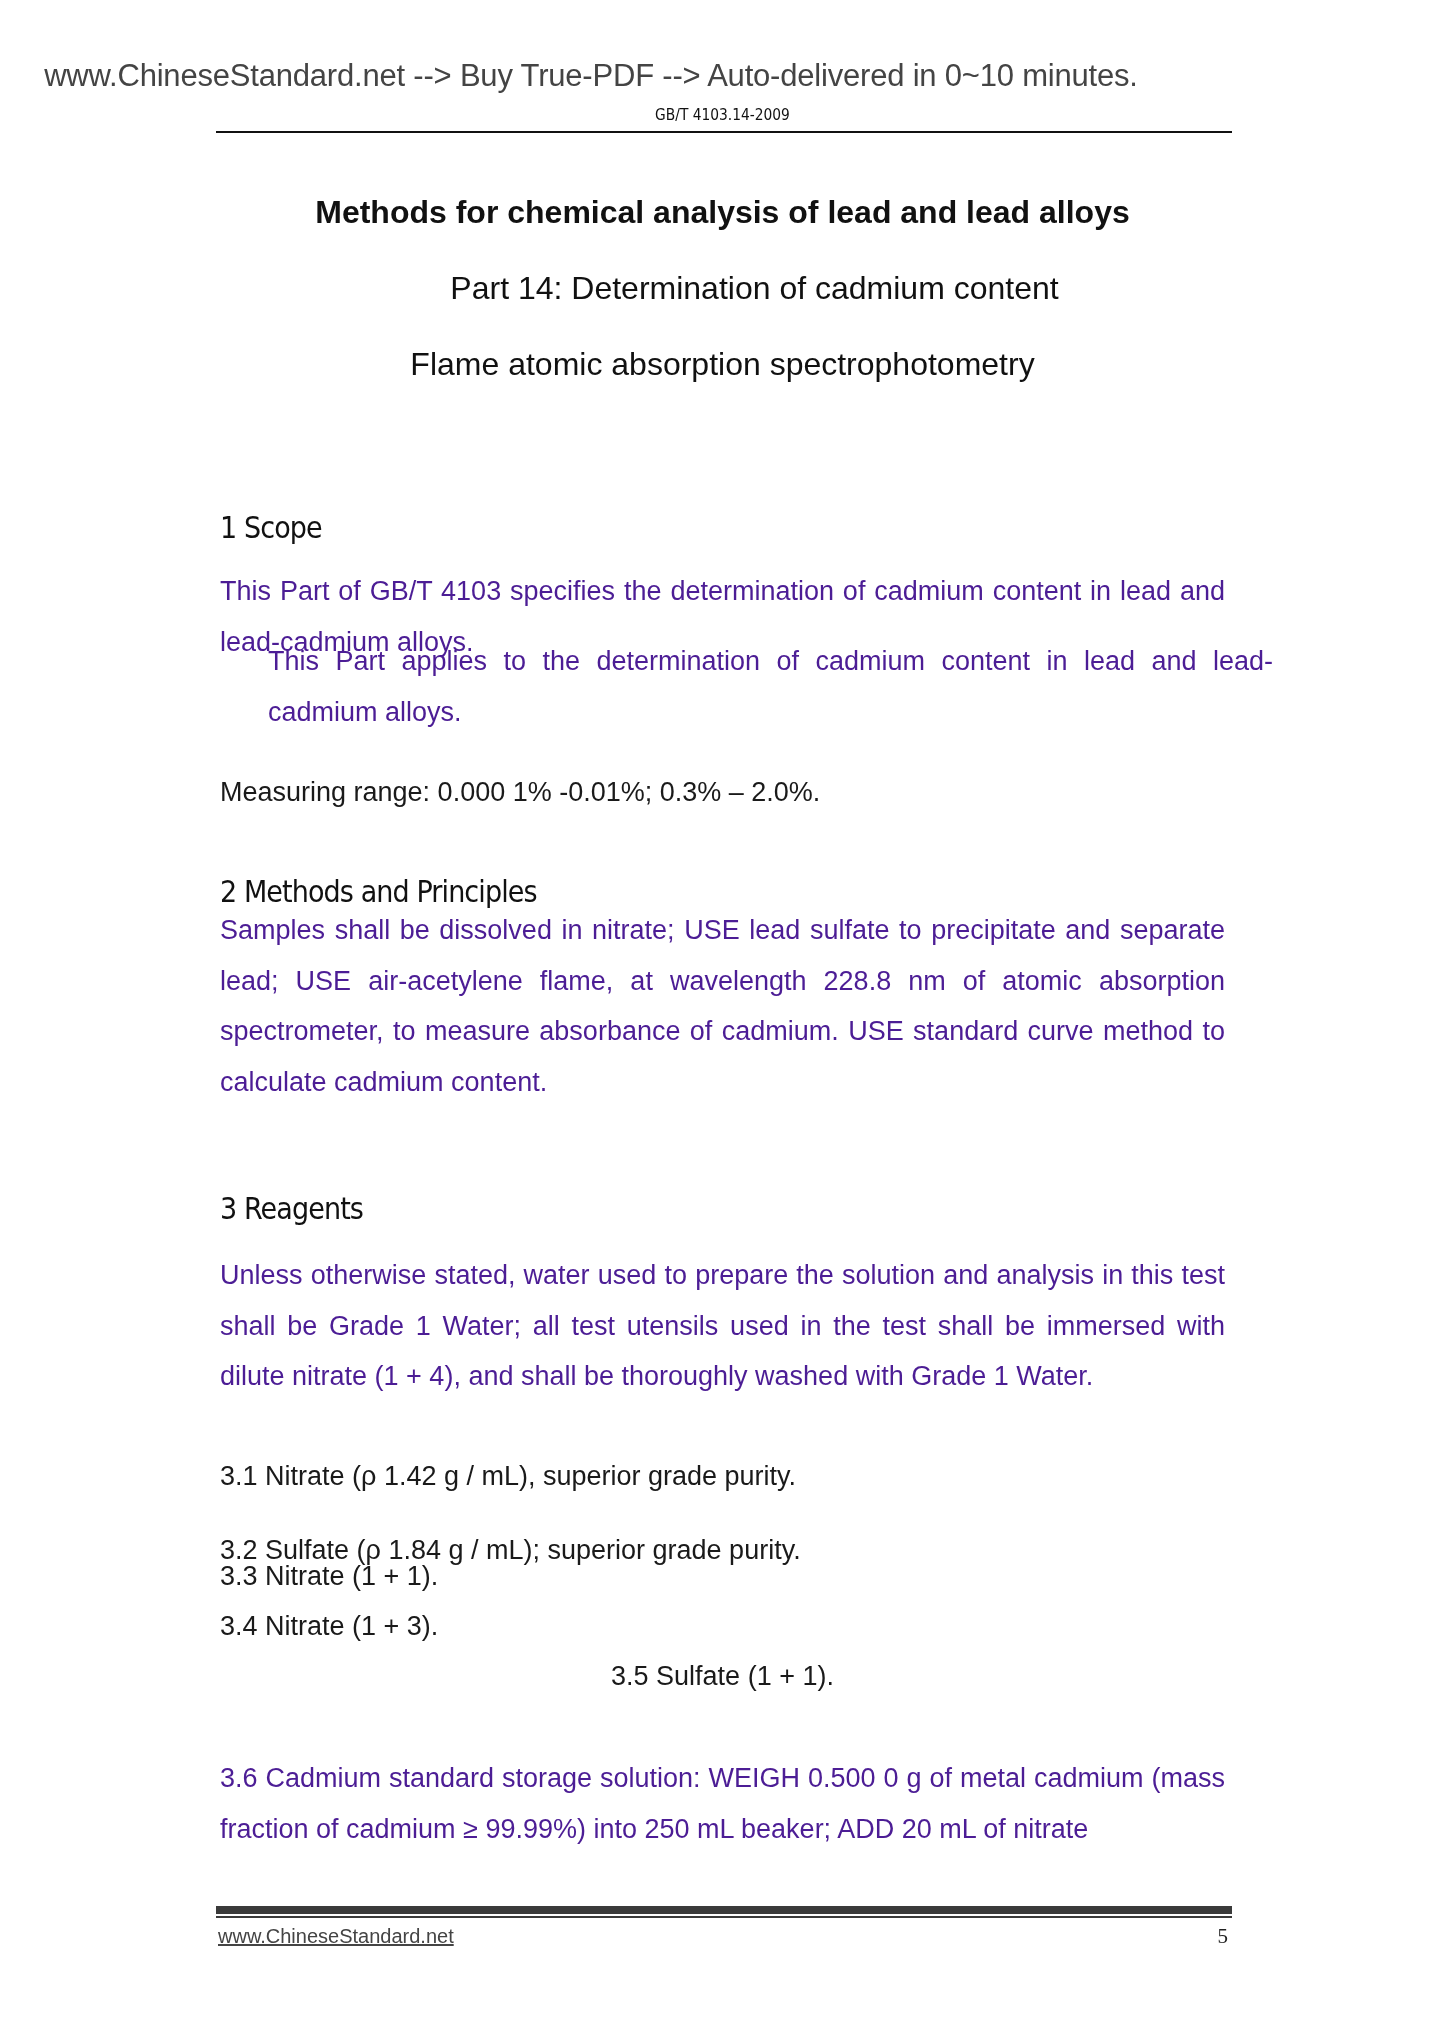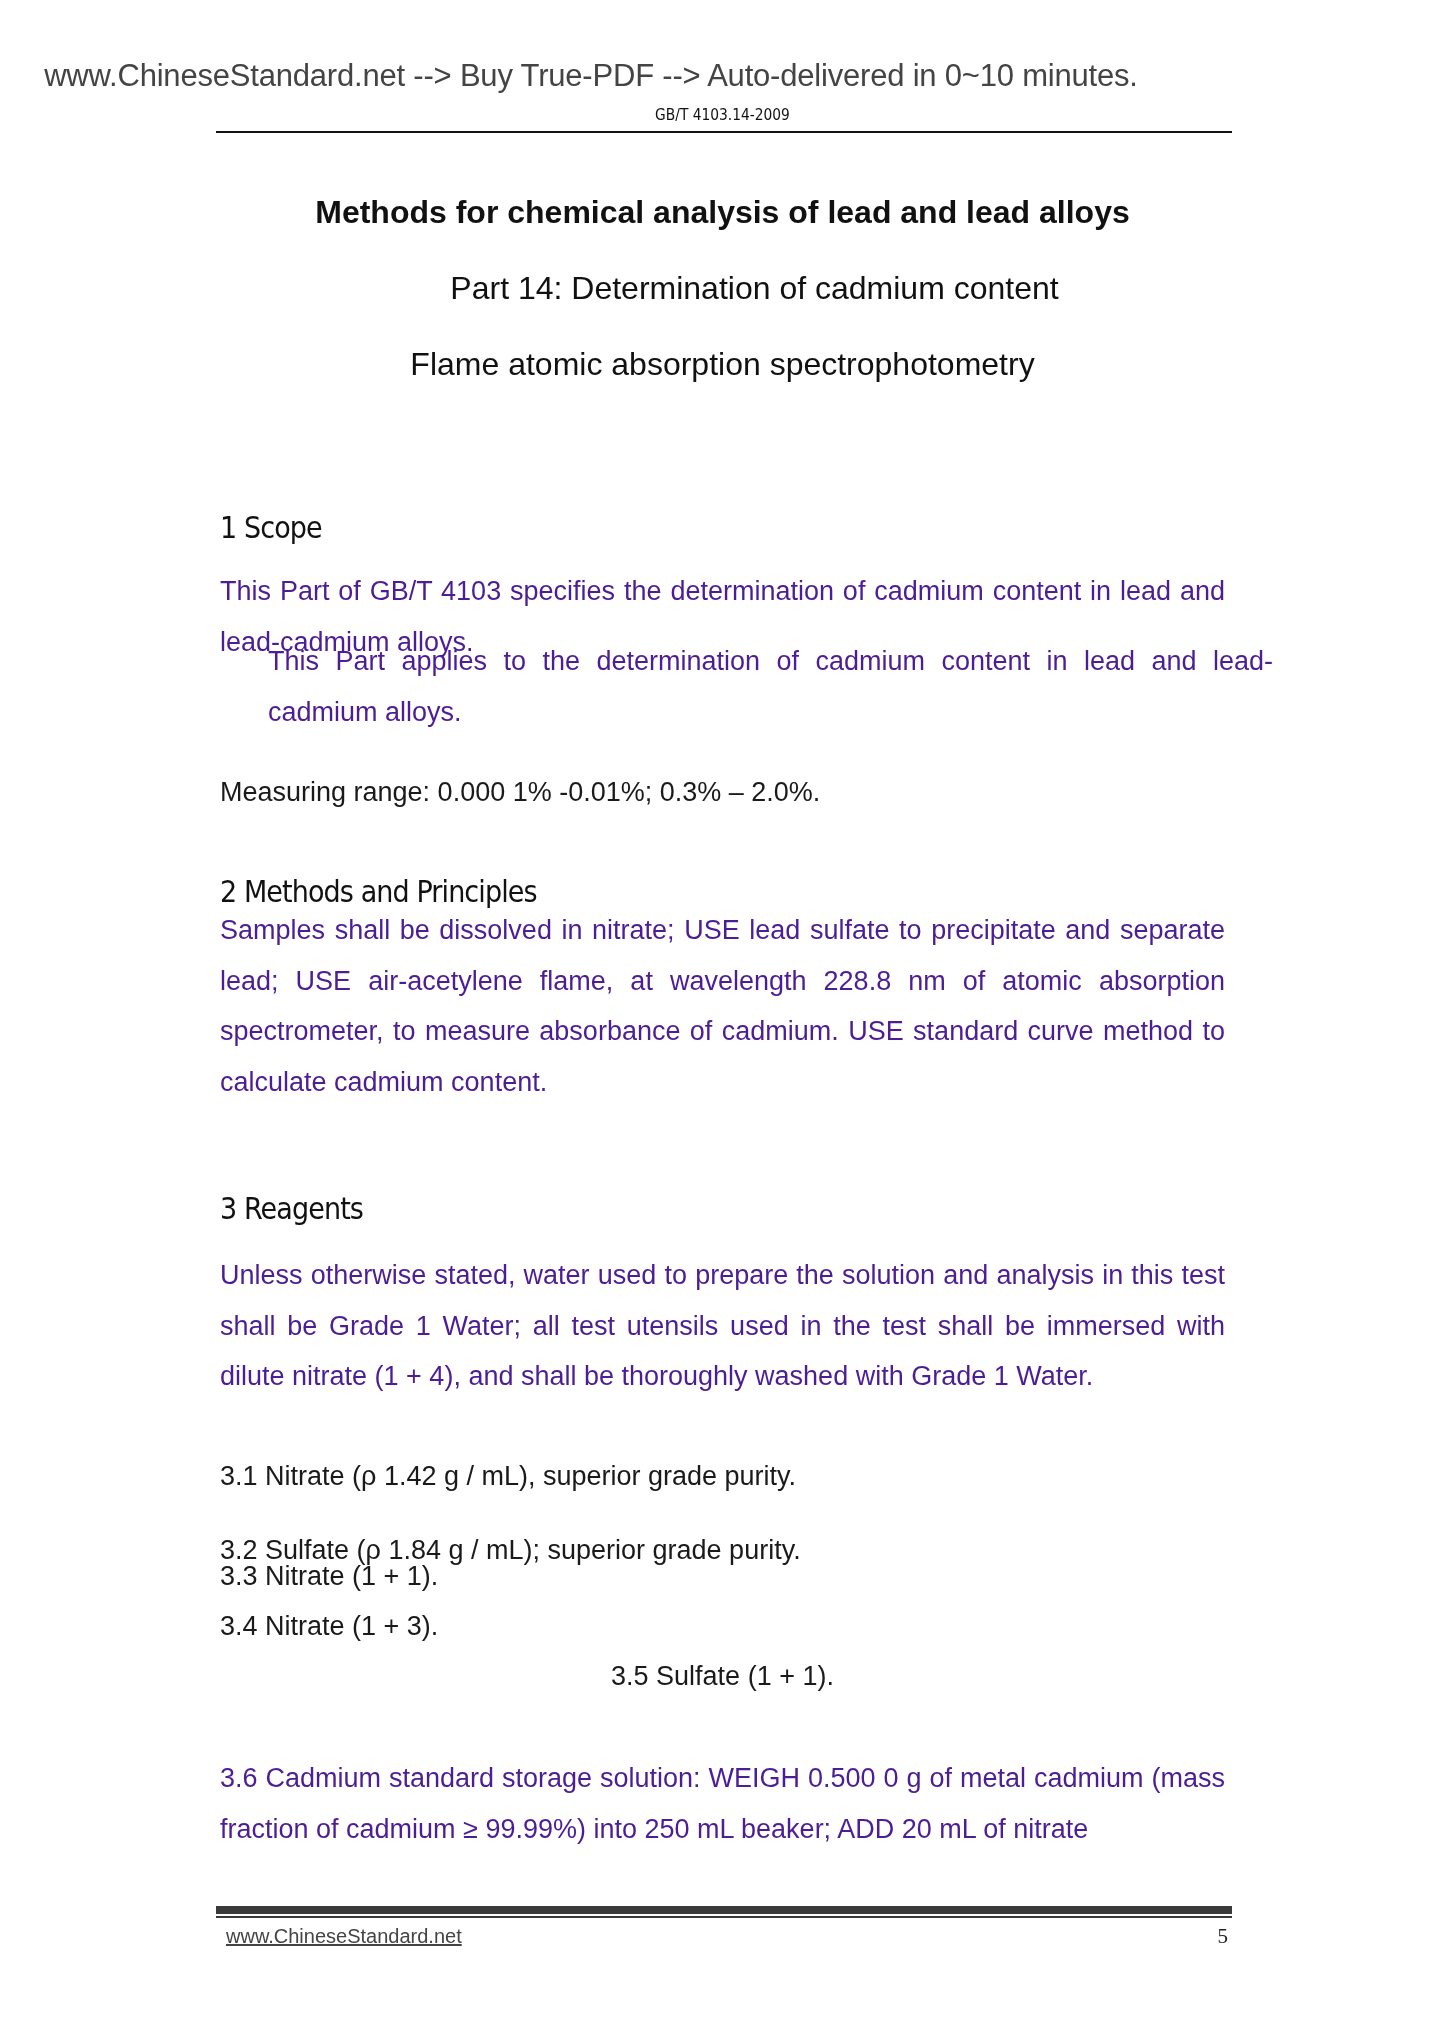--- a/index.html
+++ b/index.html
@@ -14,21 +14,21 @@
   .title.t2 { top: 268px; padding-left: 32px; }
   .title.t3 { top: 344px; }
 
   .heading { position: absolute; left: 220px; font-family: "DejaVu Sans", sans-serif; font-size: 30px; color: #111; line-height: 40px; letter-spacing: -1px; transform-origin: left center; transform: scaleX(0.9); }
 
   .para { position: absolute; left: 220px; width: 1005px; font-family: "Liberation Sans", sans-serif; font-size: 27px; line-height: 50.5px; color: #4c1d95; text-align: justify; text-align-last: left; margin: 0; }
   .line { position: absolute; left: 220px; width: 1005px; font-family: "Liberation Sans", sans-serif; font-size: 27px; line-height: 50px; color: #1a1a1a; white-space: nowrap; }
 
   .footer-bar { position: absolute; left: 216px; width: 1016px; top: 1906px; height: 8px; background: #3a3a3a; }
   .footer-thin { position: absolute; left: 216px; width: 1016px; top: 1916px; height: 2px; background: #3a3a3a; }
-  .footer-link { position: absolute; left: 218px; top: 1922px; font-family: "Liberation Sans", sans-serif; font-size: 20px; color: #444; text-decoration: underline; line-height: 28px; margin-left: 8px; }
+  .footer-link { position: absolute; left: 218px; top: 1922px; font-family: "Liberation Sans", sans-serif; font-size: 20px; color: #444; text-decoration: underline; line-height: 28px; }
   .page-num { position: absolute; left: 1200px; width: 28px; text-align: right; top: 1922px; font-family: "Liberation Serif", serif; font-size: 21px; color: #222; line-height: 28px; }
 </style>
 </head>
 <body>
 
 <div class="banner">www.ChineseStandard.net --&gt; Buy True-PDF --&gt; Auto-delivered in 0~10 minutes.</div>
 <div class="doc-code">GB/T 4103.14-2009</div>
 <div class="header-rule"></div>
 
 <div class="title t1">Methods for chemical analysis of lead and lead alloys</div>

